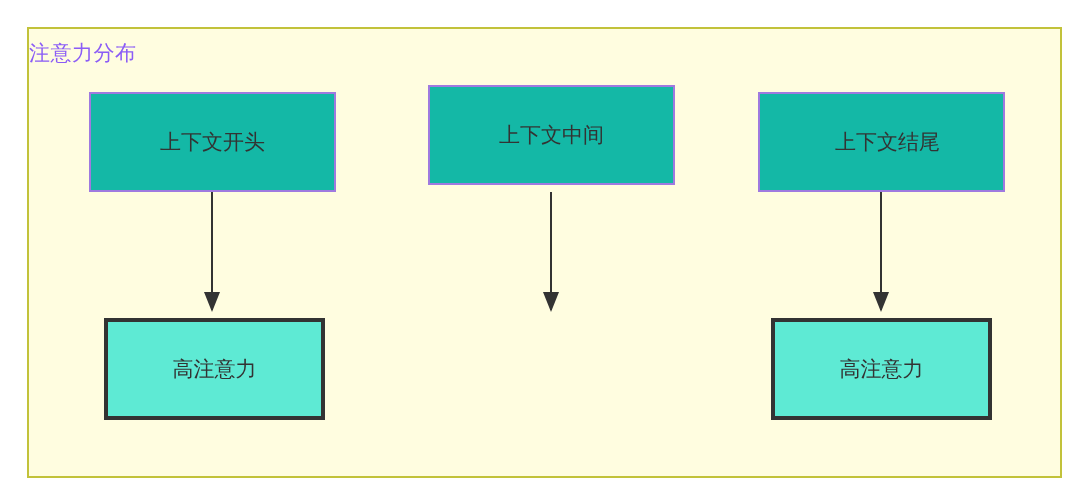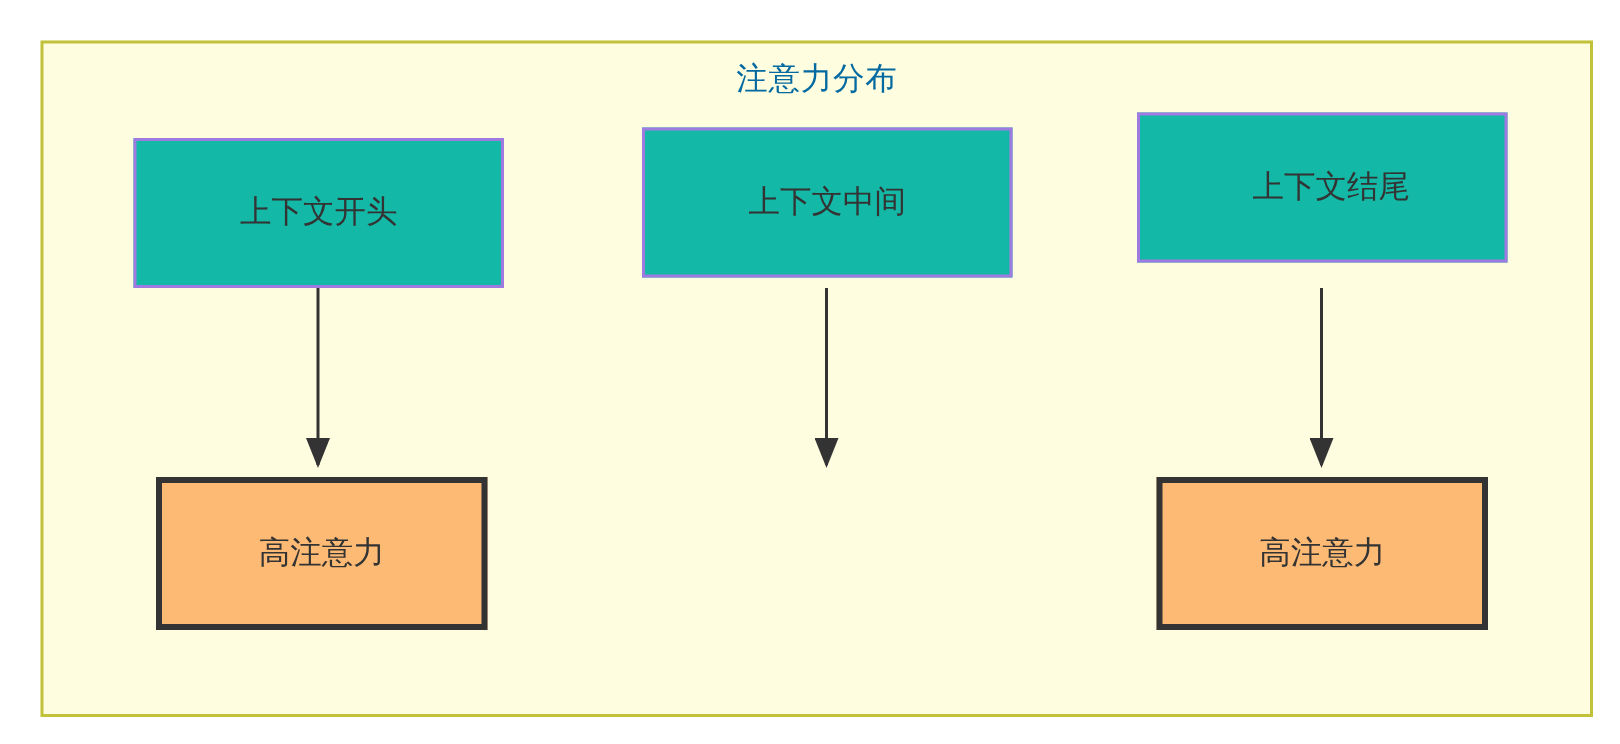--- a/index.html
+++ b/index.html
@@ -31,23 +31,22 @@
     background: #fffde0;
     border: 2px solid #c2c23a;
     box-sizing: border-box;
   }
 
   .subgraph-title {
     position: absolute;
     left: 0;
     top: 11px;
     width: 100%;
-    text-align: center;
     font-size: 21px;
-    color: #0369a1;
+    color: #8b5cf6;
     letter-spacing: 0.5px;
     line-height: 1.2;
   }
 
   
   .node {
     position: absolute;
     box-sizing: border-box;
     display: flex;
     align-items: center;
@@ -65,31 +64,31 @@
     height: 100px;
   }
 
   .node.attention {
     width: 221px;
     height: 102px;
     border: 4px solid #333333;
   }
 
   .node.attention.high {
-    background: #fdba74;
+    background: #5eead4;
   }
 
   .node.attention.low {
     background: #fc8d92;
   }
 
   
   .col1.context { left: 89px;  top: 92px; }
   .col2.context { left: 428px; top: 85px; }
-  .col3.context { left: 758px; top: 75px; padding-left: 12px; }
+  .col3.context { left: 758px; top: 92px; padding-left: 12px; }
 
   .col1.attention { left: 104px; top: 318px; }
   .col2.attention { left: 441px; top: 318px; }
   .col3.attention { left: 771px; top: 318px; }
 
   
   .edge {
     position: absolute;
     left: 0;
     top: 0;

